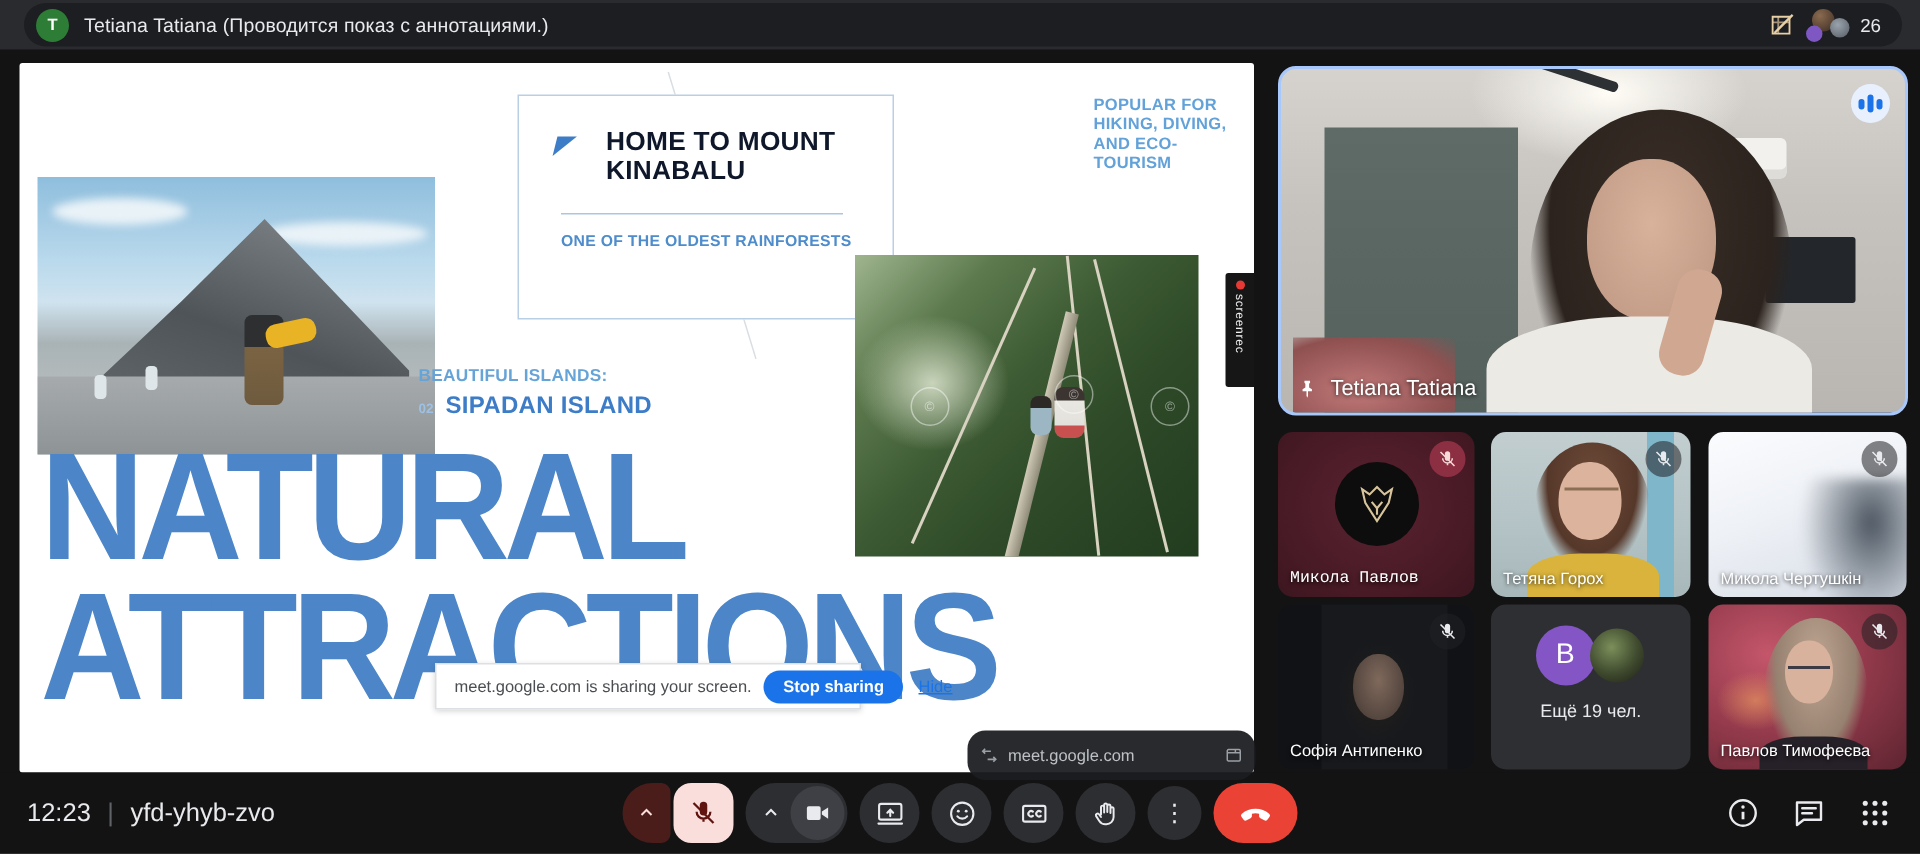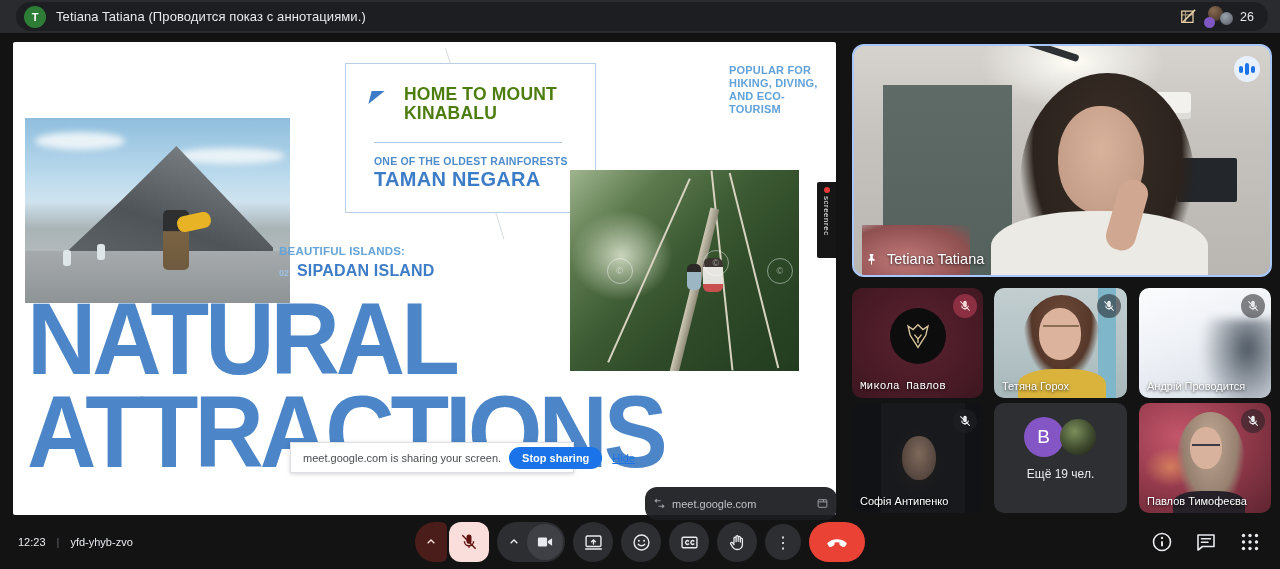--- a/index.html
+++ b/index.html
@@ -43,21 +43,21 @@
   .pk-person { position:absolute; left:138px; top:92px; width:26px; height:60px;
     background:linear-gradient(180deg,#2d2f31 35%,#7a6342 36%,#6e5a3e 100%); border-radius:5px; }
   .pk-jacket { position:absolute; left:152px; top:96px; width:34px; height:16px;
     background:#e8b324; border-radius:7px; transform:rotate(-12deg); }
   .pk-fig { position:absolute; width:8px; height:16px; background:#dfe6ea; border-radius:3px; }
 
   
   .info-box { left:332px; top:21px; width:251px; height:150px; border:1px solid #b9cfe6; background:#fff; }
   .flag-icon { position:absolute; left:24px; top:27px; width:0; height:0;
     border-top:13px solid #3d7cc6; border-right:13px solid transparent; transform:skewX(-14deg); }
-  .info-heading { position:absolute; left:58px; top:21px; width:170px; color:#4d7c0f;
+  .info-heading { position:absolute; left:58px; top:21px; width:170px; color:#0f172a;
     font-size:17.5px; font-weight:bold; line-height:1.1; letter-spacing:.2px; }
   .info-divider { position:absolute; left:28px; top:78px; width:188px; height:1px; background:#a9c6e4; }
   .info-sublabel { position:absolute; left:28px; top:91px; color:#4e8ccb; font-size:10.5px; font-weight:bold; letter-spacing:.2px; }
   .info-subtitle { position:absolute; left:28px; top:104px; color:#3d7cc6; font-size:20px; font-weight:bold; letter-spacing:.3px; }
 
   .top-right-note { left:716px; top:22px; width:96px; color:#62a2d9; font-size:11px;
     font-weight:bold; line-height:1.18; letter-spacing:.2px; }
 
   
   .photo-jungle { left:557px; top:128px; width:229px; height:201px; overflow:hidden;
@@ -185,21 +185,21 @@
     background:radial-gradient(ellipse,#f0a060 0%,rgba(240,160,96,0) 70%); opacity:.6; }
   .t6-hair { position:absolute; left:28%; top:8%; width:52%; height:92%;
     background:radial-gradient(ellipse at 50% 30%,#c0a794 0%,#96806f 55%,rgba(0,0,0,0) 72%); border-radius:50%; }
   .t6-face { position:absolute; left:39%; top:22%; width:32px; height:42px; background:#d8b29c; border-radius:48%; }
   .t6-glasses2 { position:absolute; left:40%; top:37%; width:28px; height:8px; border-top:2px solid #3b3a45; }
   .t6-top { position:absolute; left:26%; bottom:-6%; width:54%; height:26%; background:#262028; border-radius:40% 40% 0 0; }
 
   
   #bottombar { position:absolute; left:0; bottom:0; width:1280px; height:54px; background:#131314; }
   #meet-info { position:absolute; left:18px; top:0; height:54px; display:flex; align-items:center;
-    color:#e8eaed; font-size:11px; font-weight:500; }
+    color:#e8eaed; font-size:17px; font-weight:500; }
   #meet-info .sep { color:#5f6368; margin:0 11px; font-weight:400; }
   #controls { position:absolute; left:50%; top:7px; transform:translateX(-50%);
     display:flex; align-items:center; gap:8px; }
   .ctl-circle { width:40px; height:40px; border-radius:50%; background:#2d2e31;
     display:flex; align-items:center; justify-content:center; cursor:pointer; }
   .ctl-circle svg { width:21px; height:21px; }
   .mic-group { display:flex; align-items:center; }
   .mic-chevron { width:32px; height:40px; background:#4a1d1a; border-radius:20px 6px 6px 20px;
     display:flex; align-items:center; justify-content:center; cursor:pointer; }
   .mic-main { width:40px; height:40px; background:#f9dedc; border-radius:12px; margin-left:2px;
@@ -254,21 +254,20 @@
     <div class="pk-jacket"></div>
     <div class="pk-fig" style="left:38px;top:132px;"></div>
     <div class="pk-fig" style="left:72px;top:126px;"></div>
   </div>
 
   <div class="abs info-box">
     <div class="flag-icon"></div>
     <div class="info-heading">HOME TO MOUNT KINABALU</div>
     <div class="info-divider"></div>
     <div class="info-sublabel">ONE OF THE OLDEST RAINFORESTS</div>
-    <div class="info-subtitle">TAMAN NEGARA</div>
   </div>
 
   <div class="abs top-right-note">POPULAR FOR HIKING, DIVING, AND ECO-TOURISM</div>
 
   <div class="abs photo-jungle">
     <div class="pj-haze"></div>
     <div class="pj-rope" style="left:34%;top:0;width:2px;height:100%;transform:rotate(24deg);"></div>
     <div class="pj-rope" style="left:66%;top:0;width:2px;height:100%;transform:rotate(-6deg);"></div>
     <div class="pj-rope" style="left:80%;top:0;width:2px;height:100%;transform:rotate(-14deg);"></div>
     <div class="pj-bridge"></div>
@@ -377,21 +376,21 @@
 
 <div class="vtile t3" style="left:1139px; top:288px; width:132px;">
   <div class="t3-fig"></div>
   <div class="mic-off-badge">
     <svg viewBox="0 0 24 24" fill="none" stroke="currentColor" stroke-width="1.8">
       <path d="M12 14a3 3 0 0 0 3-3V6a3 3 0 0 0-6 0v5a3 3 0 0 0 3 3z" fill="currentColor" stroke="none"></path>
       <path d="M6.5 11a5.5 5.5 0 0 0 11 0M12 16.5V19M4 4l16 16"></path>
     </svg>
   </div>
   <div class="tile-name">
-      <span>Андрій Проводится</span>
+      <span>Микола Чертушкін</span>
     </div>
 </div>
 
 <div class="vtile t4" style="left:852px; top:403px;">
   <div class="t4-band" style="left:0;width:22%;"></div>
   <div class="t4-band" style="right:0;width:14%;"></div>
   <div class="t4-hair"></div>
     <div class="t4-face"></div>
   <div class="mic-off-badge">
     <svg viewBox="0 0 24 24" fill="none" stroke="currentColor" stroke-width="1.8">

